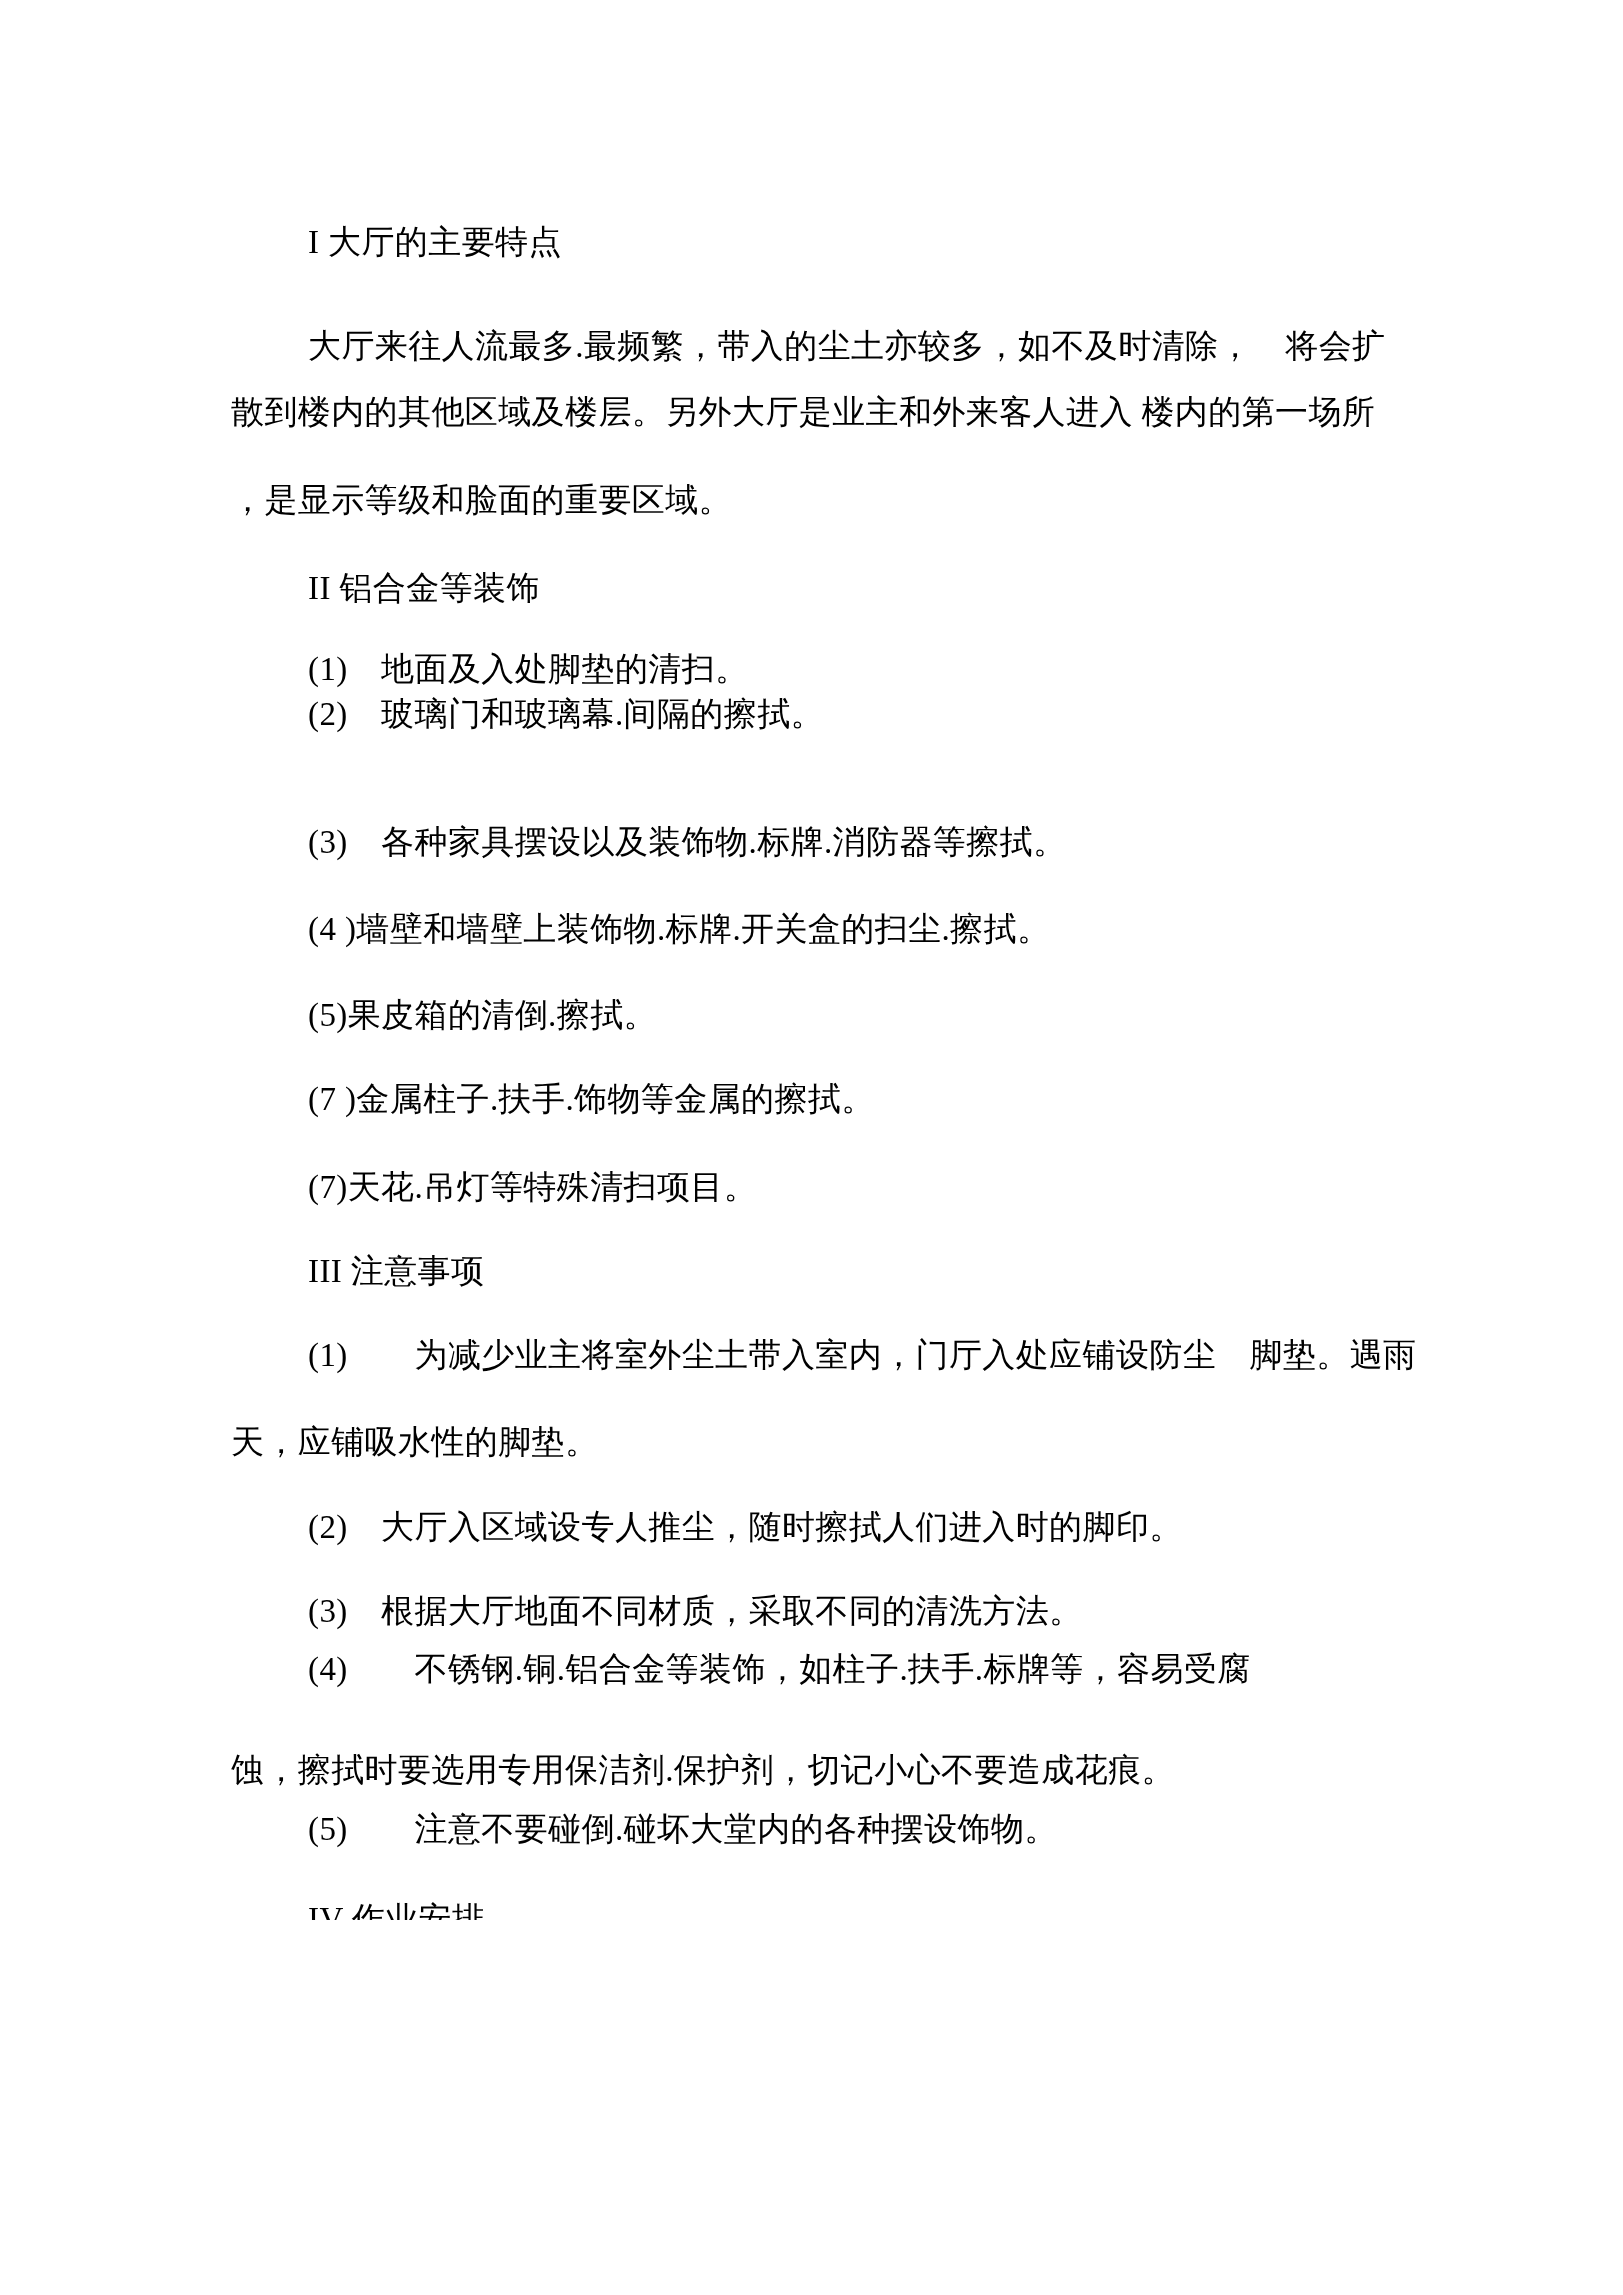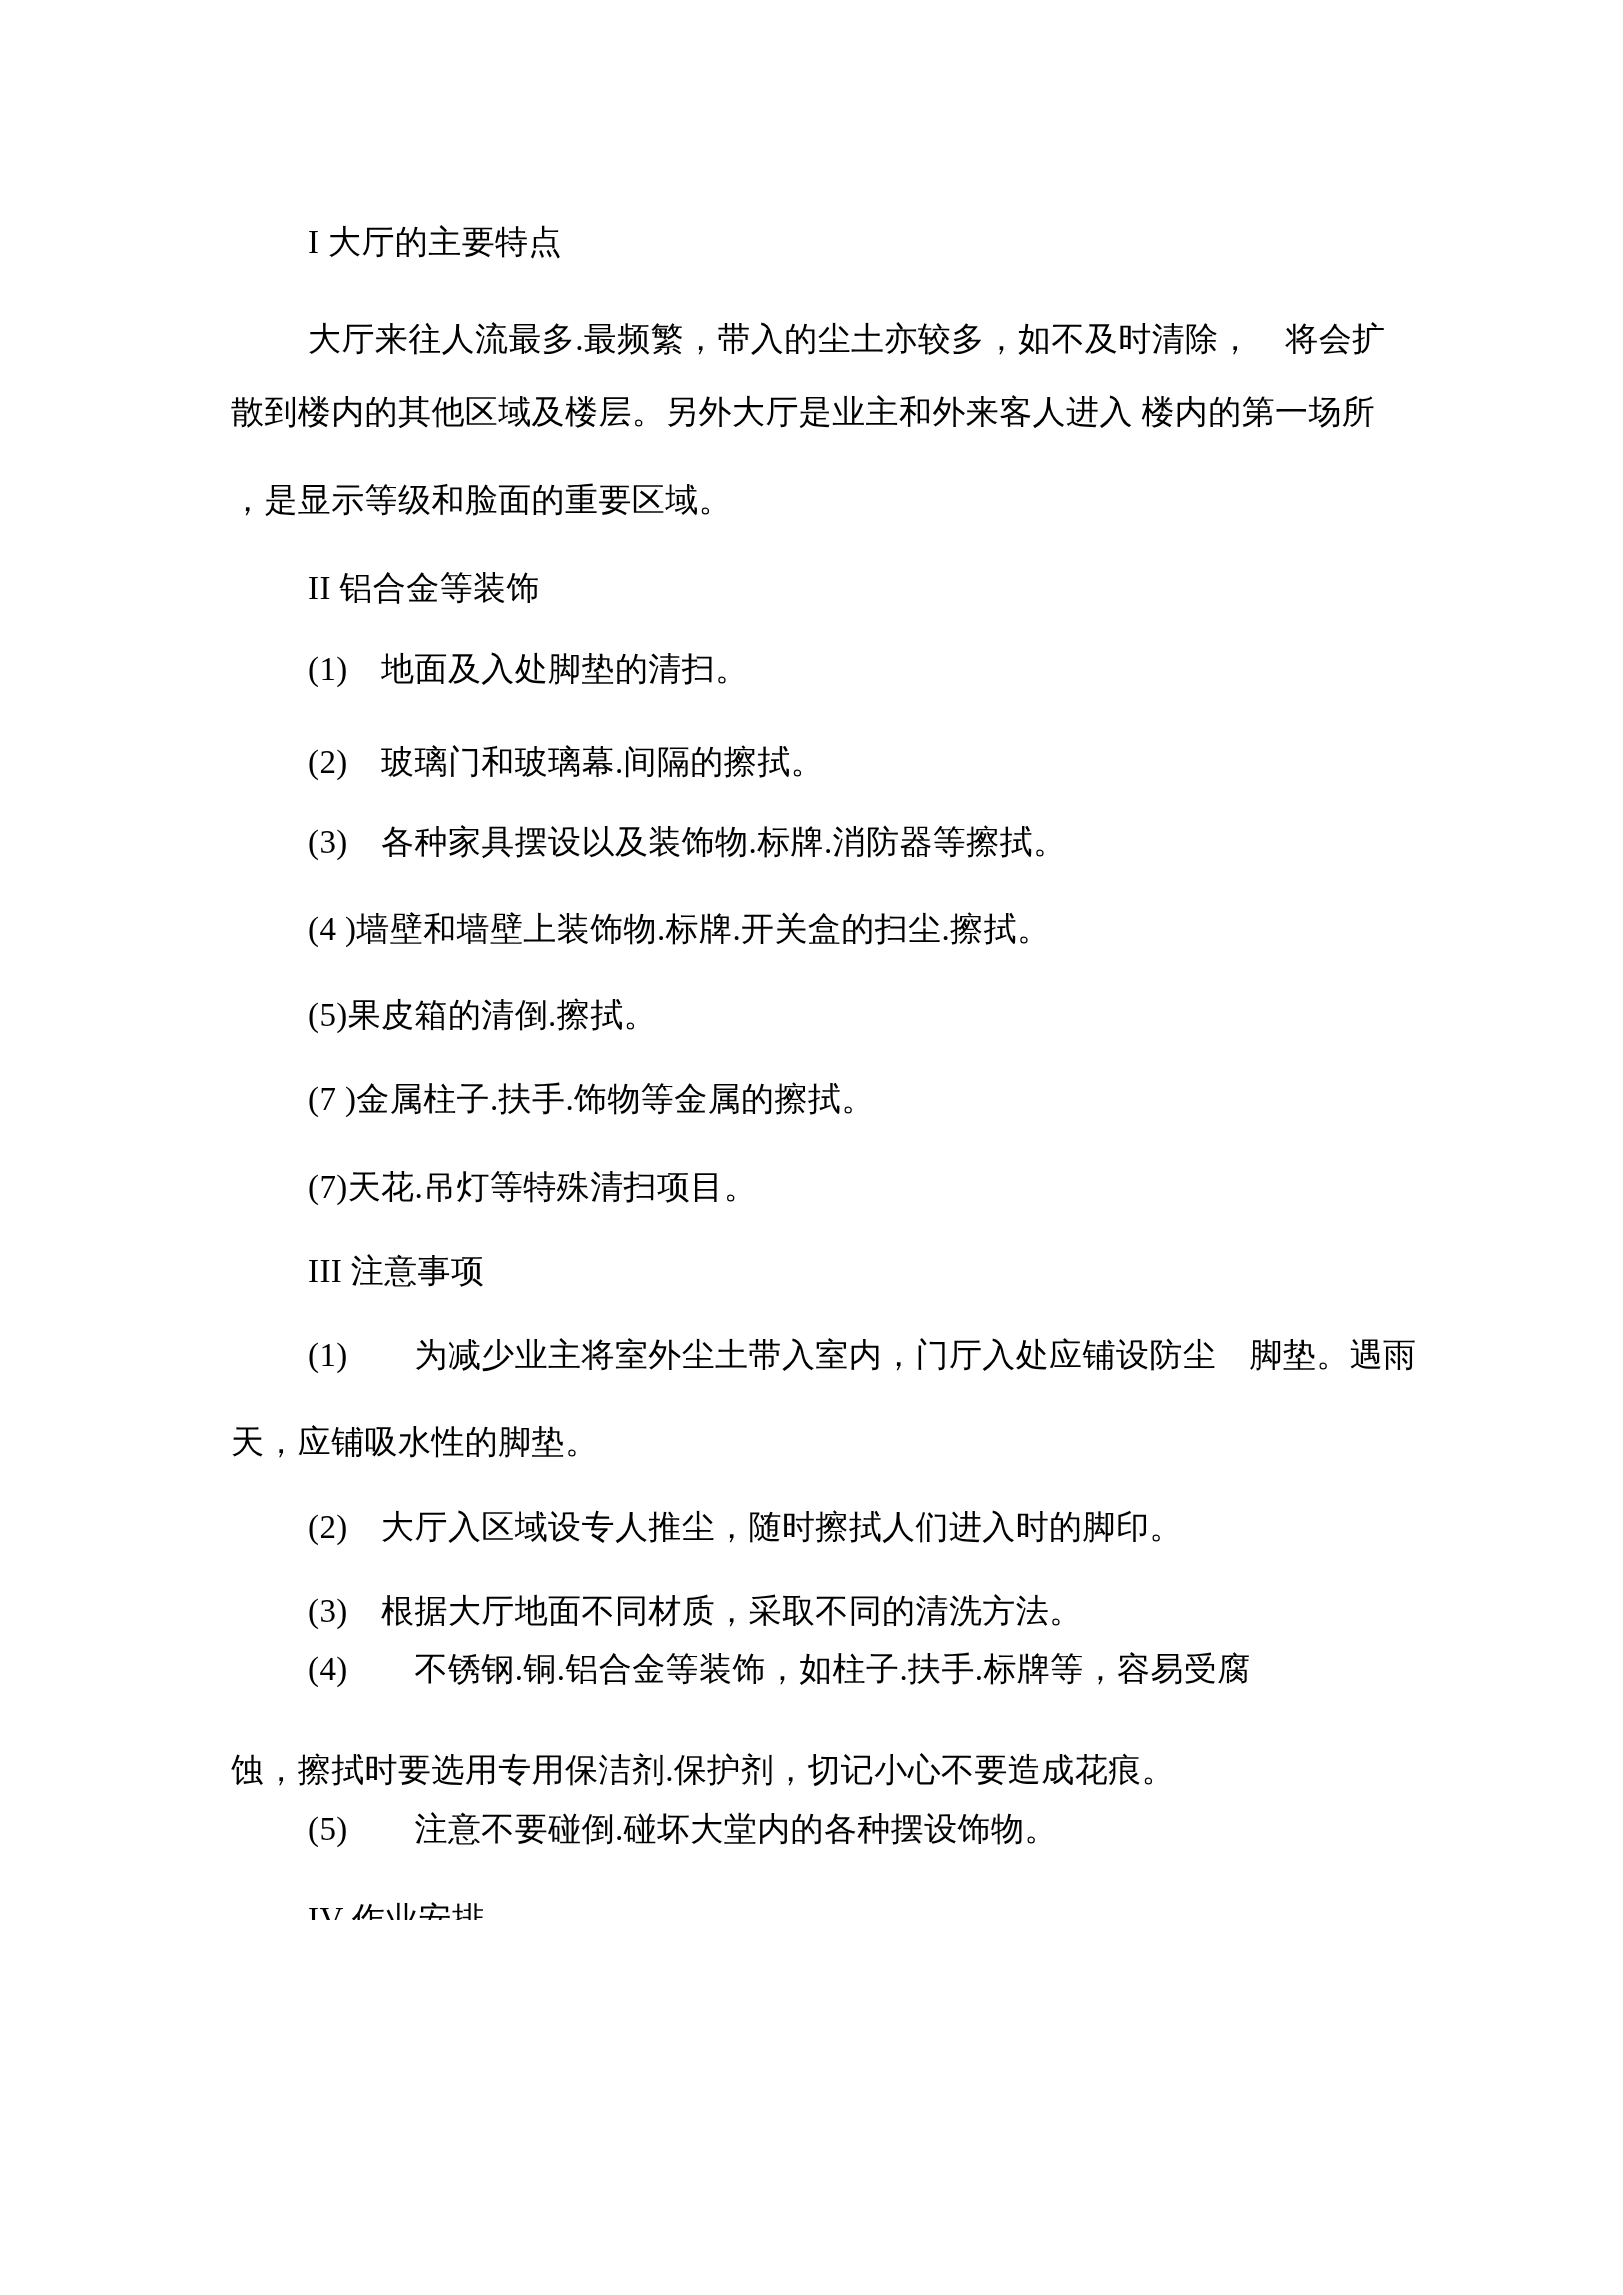--- a/index.html
+++ b/index.html
@@ -25,26 +25,26 @@
     letter-spacing: 0.4px;
   }
   .indent { left: 308px; }
   .flush  { left: 231px; }
 </style>
 </head>
 <body style="background: rgb(255, 255, 255);">
 
 <div class="page">
   <p class="line indent" style="top:224px">I 大厅的主要特点</p>
-  <p class="line indent" style="top:321px">大厅来往人流最多.最频繁，带入的尘土亦较多，如不及时清除，　将会扩</p>
+  <p class="line indent" style="top:328px">大厅来往人流最多.最频繁，带入的尘土亦较多，如不及时清除，　将会扩</p>
   <p class="line flush" style="top:394px">散到楼内的其他区域及楼层。另外大厅是业主和外来客人进入 楼内的第一场所</p>
   <p class="line flush" style="top:482px">，是显示等级和脸面的重要区域。</p>
   <p class="line indent" style="top:570px">II 铝合金等装饰</p>
   <p class="line indent" style="top:651px">(1)　地面及入处脚垫的清扫。</p>
-  <p class="line indent" style="top:744px">(2)　玻璃门和玻璃幕.间隔的擦拭。</p>
+  <p class="line indent" style="top:696px">(2)　玻璃门和玻璃幕.间隔的擦拭。</p>
   <p class="line indent" style="top:824px">(3)　各种家具摆设以及装饰物.标牌.消防器等擦拭。</p>
   <p class="line indent" style="top:911px">(4 )墙壁和墙壁上装饰物.标牌.开关盒的扫尘.擦拭。</p>
   <p class="line indent" style="top:997px">(5)果皮箱的清倒.擦拭。</p>
   <p class="line indent" style="top:1081px">(7 )金属柱子.扶手.饰物等金属的擦拭。</p>
   <p class="line indent" style="top:1169px">(7)天花.吊灯等特殊清扫项目。</p>
   <p class="line indent" style="top:1253px">III 注意事项</p>
   <p class="line indent" style="top:1337px">(1)　　为减少业主将室外尘土带入室内，门厅入处应铺设防尘　脚垫。遇雨</p>
   <p class="line flush" style="top:1424px">天，应铺吸水性的脚垫。</p>
   <p class="line indent" style="top:1509px">(2)　大厅入区域设专人推尘，随时擦拭人们进入时的脚印。</p>
   <p class="line indent" style="top:1593px">(3)　根据大厅地面不同材质，采取不同的清洗方法。</p>

